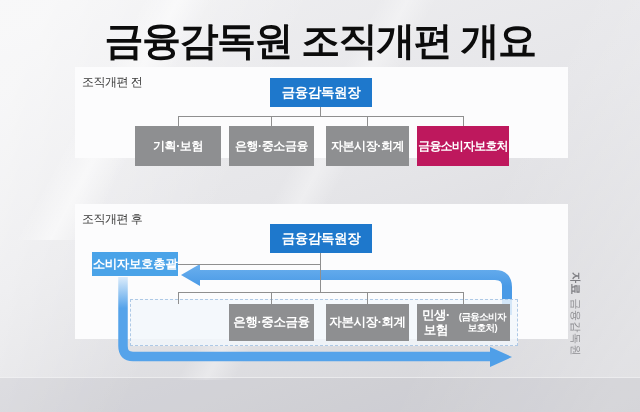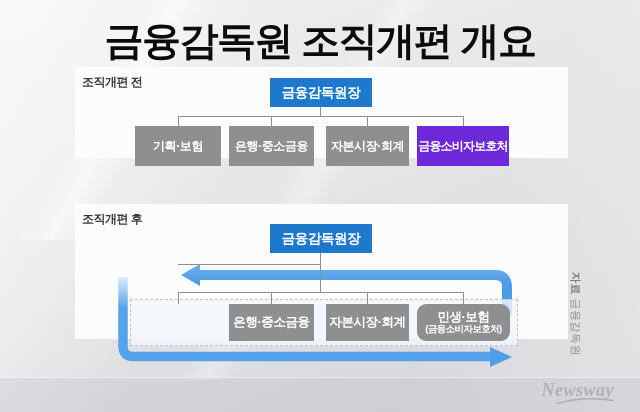--- a/index.html
+++ b/index.html
@@ -16,34 +16,34 @@
     background:linear-gradient(118deg, rgba(255,255,255,0) 44%, rgba(255,255,255,0.55) 50%, rgba(255,255,255,0) 56%);}
   .streak.s2{left:60px;top:-40px;width:500px;height:420px;
     background:linear-gradient(118deg, rgba(255,255,255,0) 47%, rgba(255,255,255,0.35) 51%, rgba(255,255,255,0) 55%);}
   .footer-band{position:absolute;left:0;top:377px;width:640px;height:35px;
     background:rgba(172,172,180,0.20);border-top:1px solid rgba(255,255,255,0.55);}
   .title{position:absolute;left:0;top:14px;width:640px;margin:0;text-align:center;
     font-size:39px;font-weight:900;letter-spacing:-1.5px;color:#0c0c0c;}
   .panel{position:absolute;left:75px;width:493px;background:#fcfcfd;}
   .panel1{top:67px;height:91px;}
   .panel2{top:204px;height:135px;}
-  .panel-label{position:absolute;left:7px;top:7px;font-size:12px;font-weight:700;color:#3a3a3a;letter-spacing:-0.5px;}
+  .panel-label{position:absolute;left:7px;top:7px;font-size:12px;font-weight:400;color:#3a3a3a;letter-spacing:-0.5px;}
   .box{position:absolute;display:flex;align-items:center;justify-content:center;
     color:#fff;font-weight:700;text-align:center;letter-spacing:-0.4px;z-index:4;}
   .box.root{left:195px;width:102px;height:29px;font-size:13.5px;background:#1e78cc;}
   .panel1 .box.root{top:11px;}
   .panel2 .box.root{top:20px;}
   .box.gray{background:#8e8f91;font-size:12px;}
-  .box.lblue{background:#6d28d9;font-size:12px;}
+  .box.lblue{background:#be185d;font-size:12px;}
   .panel1 .child{top:59px;height:40px;}
   .panel2 .child{top:100px;height:37px;font-size:12.5px;}
   .p1c1{left:60px;width:86px;} .p1c2{left:154px;width:85px;}
   .p1c3{left:251px;width:83px;} .p1c4{left:342px;width:92px;letter-spacing:-0.8px;}
   .p2c1{left:62px;width:84px;} .p2c2{left:154px;width:85px;}
-  .p2c3{left:251px;width:83px;} .p2c4{left:342px;width:93px;flex-direction:column;line-height:1.15;border-radius:9px;}
+  .p2c3{left:251px;width:83px;} .p2c4{left:342px;width:93px;flex-direction:row;line-height:1.15;}
   .p2c4 .sub{font-size:9.5px;letter-spacing:-0.6px;}
   .side-box{left:17px;top:48px;width:86px;height:24px;font-size:12.5px;background:#4aa3e8;}
   .cl{position:absolute;background:#8f8f8f;z-index:3;}
   .dash-zone{position:absolute;left:55px;top:95px;width:388px;height:47px;z-index:2;
     background:rgba(242,246,251,0.82);border:1px dashed #aec9e6;box-sizing:border-box;}
   .arrows{position:absolute;left:0;top:0;z-index:1;}
   .source-vertical{position:absolute;left:583px;top:272px;transform:rotate(90deg);
     transform-origin:0 0;white-space:nowrap;font-size:11px;color:#8f8f93;letter-spacing:0.5px;}
   .source-vertical b{font-weight:700;color:#7d7d82;}
   .credit{position:absolute;left:30px;top:384px;font-size:11px;color:#9a9a9e;letter-spacing:-0.3px;}
@@ -96,20 +96,21 @@
       <polygon points="415,143 415,163 437,153" fill="#4f9fe8"></polygon>
 
       <path d="M125 71 H420 Q432 71 432 83 V111" fill="none" stroke="url(#topGrad)" stroke-width="10"></path>
       <polygon points="125,60 125,82 106,71" fill="url(#topGrad)"></polygon>
     </svg>
 
     <div class="dash-zone"></div>
 
     <div class="panel-label">조직개편 후</div>
     <div class="box root">금융감독원장</div>
+    <div class="box side-box">소비자보호총괄</div>
 
     <i class="cl" style="left:103px;top:60px;width:142px;height:1px;"></i>
     <i class="cl" style="left:245px;top:49px;width:1px;height:39px;"></i>
     <i class="cl" style="left:103px;top:88px;width:285px;height:1px;"></i>
     <i class="cl" style="left:103px;top:88px;width:1px;height:12px;"></i>
     <i class="cl" style="left:196px;top:88px;width:1px;height:12px;"></i>
     <i class="cl" style="left:292px;top:88px;width:1px;height:12px;"></i>
     <i class="cl" style="left:388px;top:88px;width:1px;height:12px;"></i>
 
     <div class="box gray child p2c2">은행·중소금융</div>
@@ -119,19 +120,13 @@
       <span class="sub">(금융소비자보호처)</span>
     </div>
   </section>
 
   <div class="source-vertical">
     <b>자료</b>
     <span>금융감독원</span>
   </div>
 
 
-  <div class="logo">
-    <span class="word">Newsway</span>
-    <svg width="58" height="7" viewBox="0 0 58 7">
-      <path d="M1 5.5 Q29 -2.5 57 2.5" fill="none" stroke="#b1b1b5" stroke-width="1.6" stroke-linecap="round"></path>
-    </svg>
-  </div>
 </div>
 
 </body></html>

